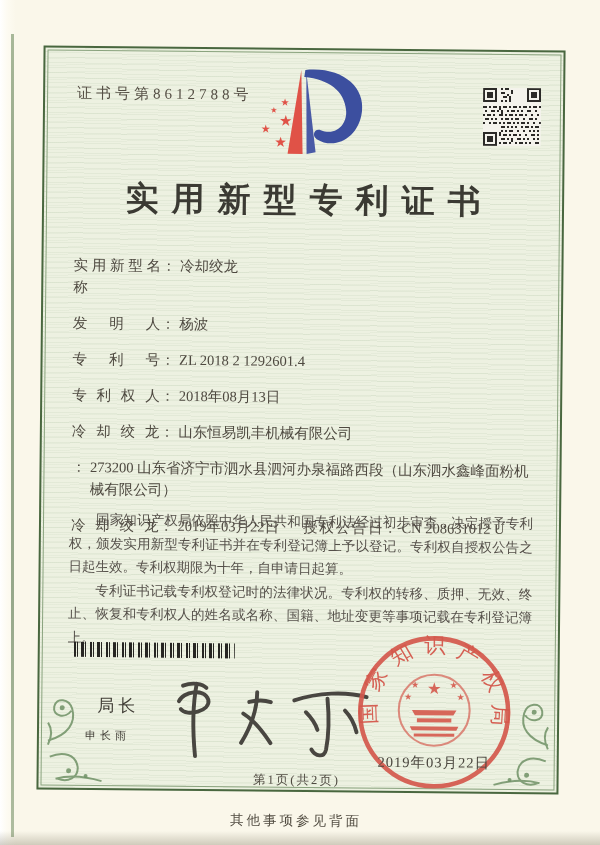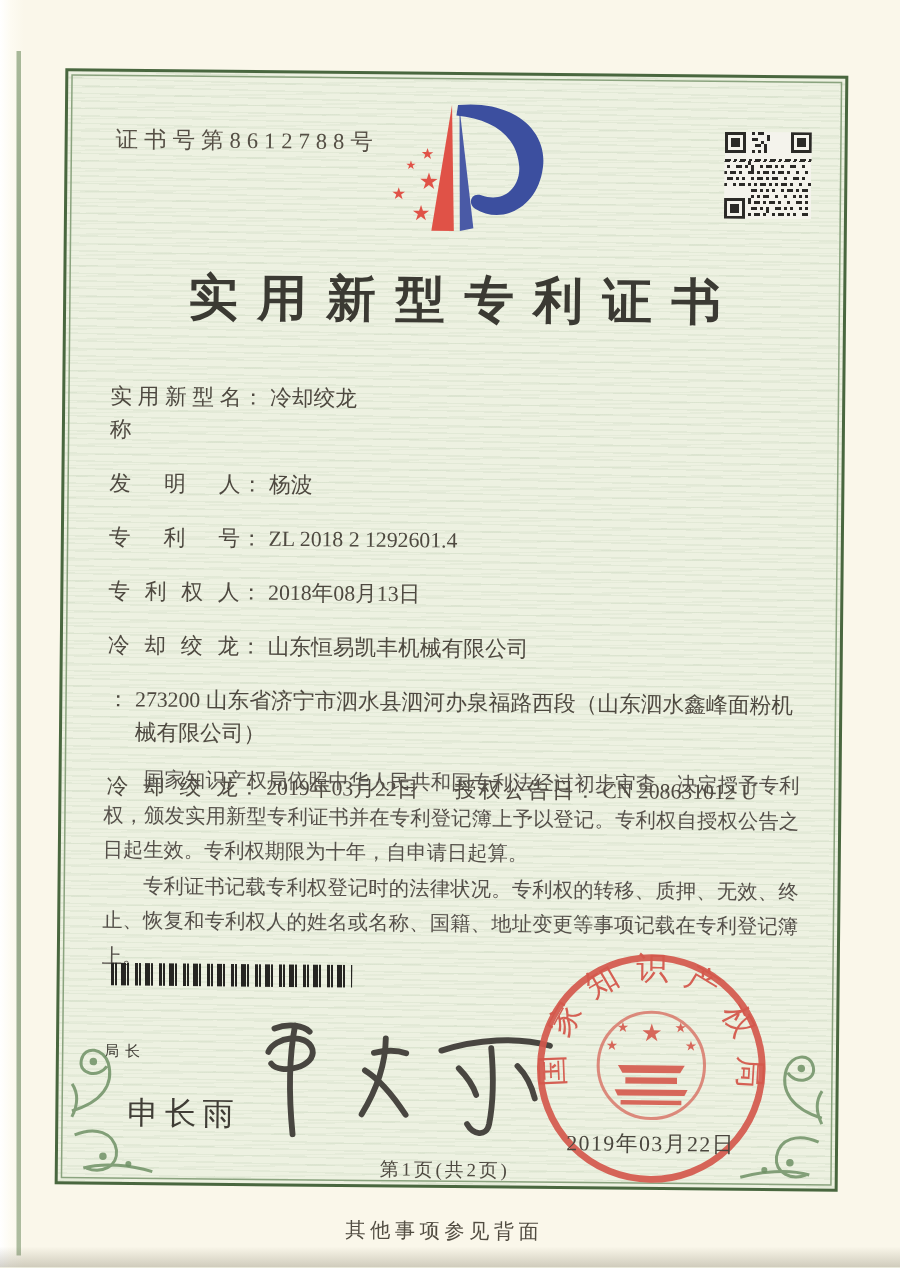--- a/index.html
+++ b/index.html
@@ -48,22 +48,22 @@
     color:#55504a;text-align:justify;}
   .paras p{margin:0;text-indent:2em;}
 
   .barcode{position:absolute;left:34px;top:594px;width:161px;height:15px;
     background:repeating-linear-gradient(90deg,
       #262522 0 2px, transparent 2px 3px,
       #262522 3px 4px, transparent 4px 7px,
       #262522 7px 10px, transparent 10px 11px,
       #262522 11px 12px, transparent 12px 16px);}
 
-  .director-label{position:absolute;left:30px;top:646px;font-size:10px;letter-spacing:4px;color:#403d36;}
-  .director-name{position:absolute;left:46px;top:680px;font-size:21px;letter-spacing:4px;color:#403d36;}
+  .director-label{position:absolute;left:58px;top:646px;font-size:17px;letter-spacing:4px;color:#403d36;}
+  .director-name{position:absolute;left:46px;top:680px;font-size:11px;letter-spacing:4px;color:#403d36;}
   .sig{position:absolute;left:124px;top:622px;}
 
   .seal{position:absolute;left:316px;top:582px;}
   .seal-date{position:absolute;left:316px;top:702px;width:158px;text-align:center;
     font-size:14.5px;letter-spacing:1px;color:#4a463e;}
   .page-info{position:absolute;left:158px;top:722px;width:200px;text-align:center;
     font-size:12.5px;letter-spacing:2px;color:#4e4940;}
 
   .orn{position:absolute;bottom:3px;}
   .orn-left{left:3px;}

